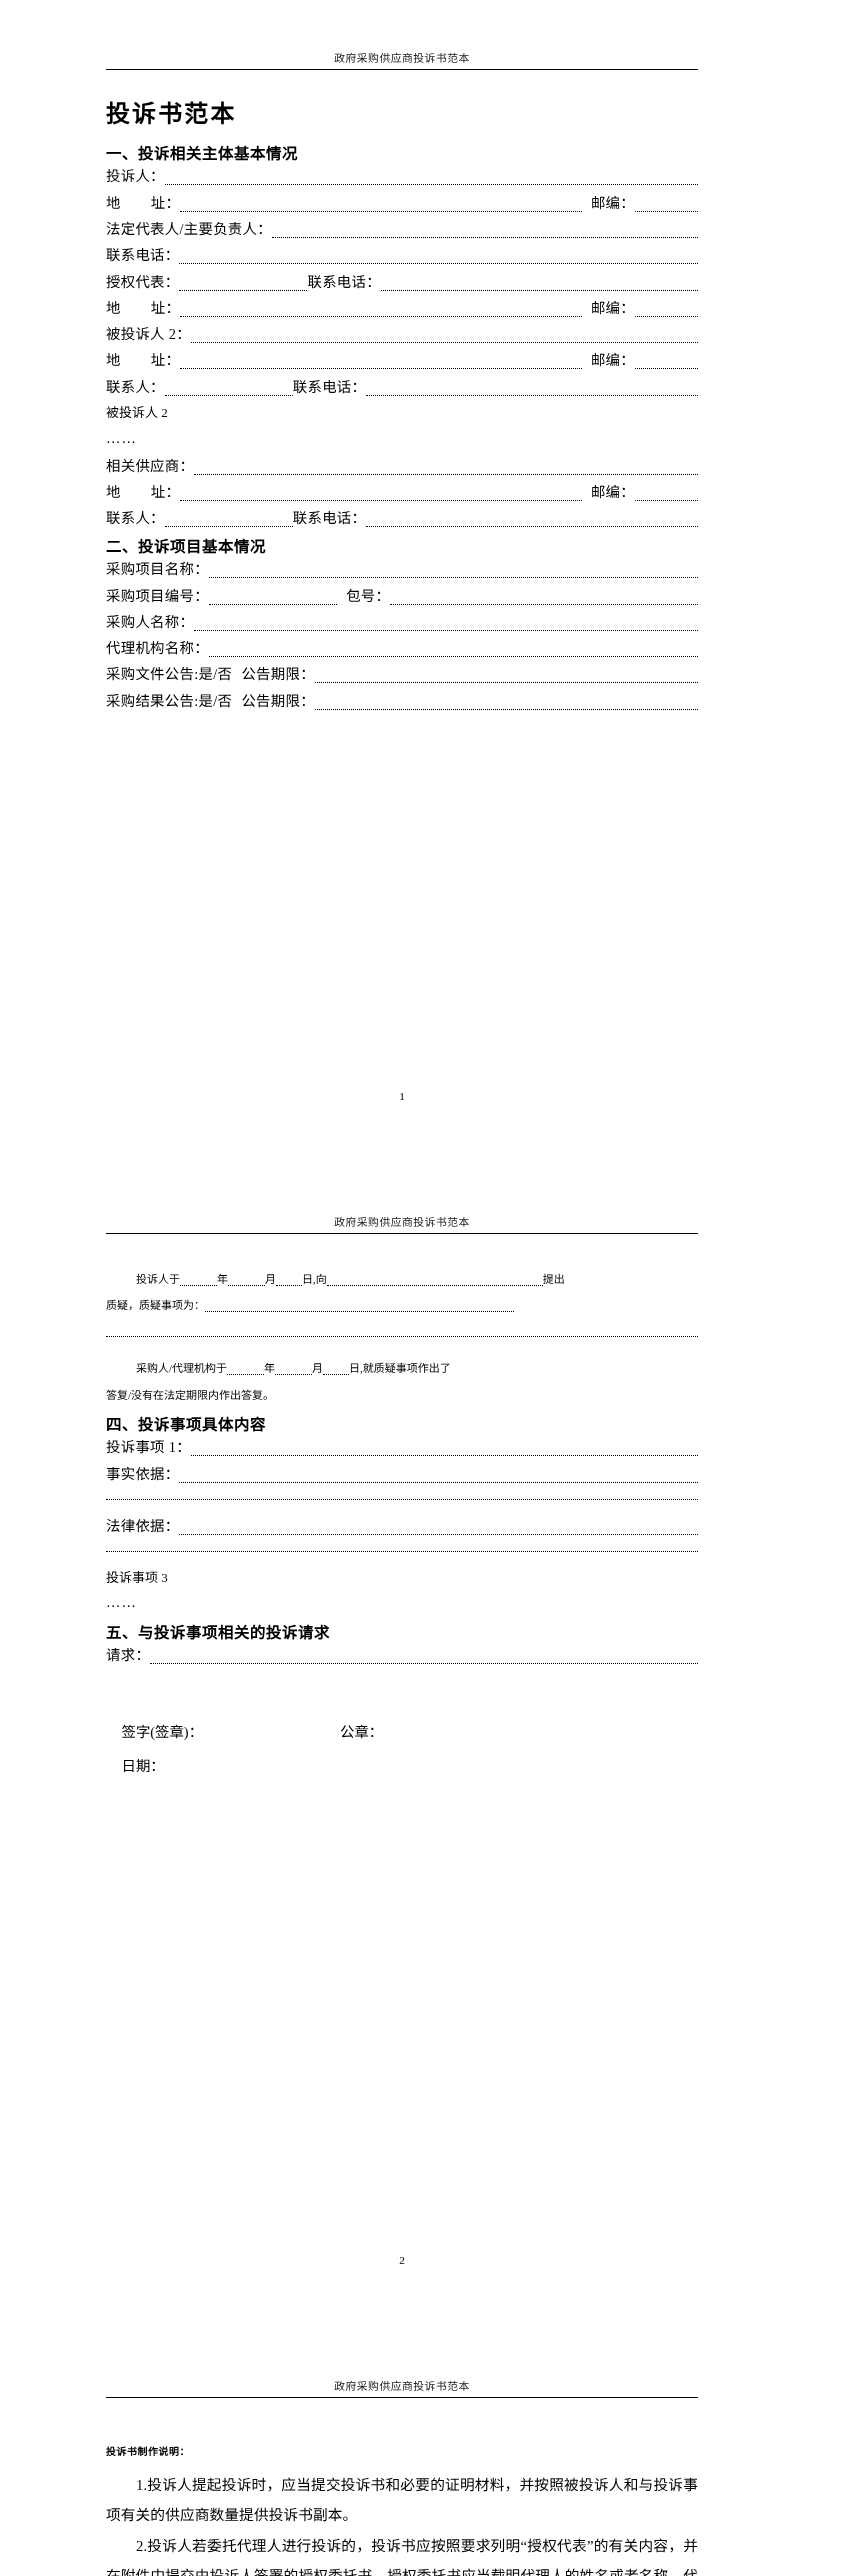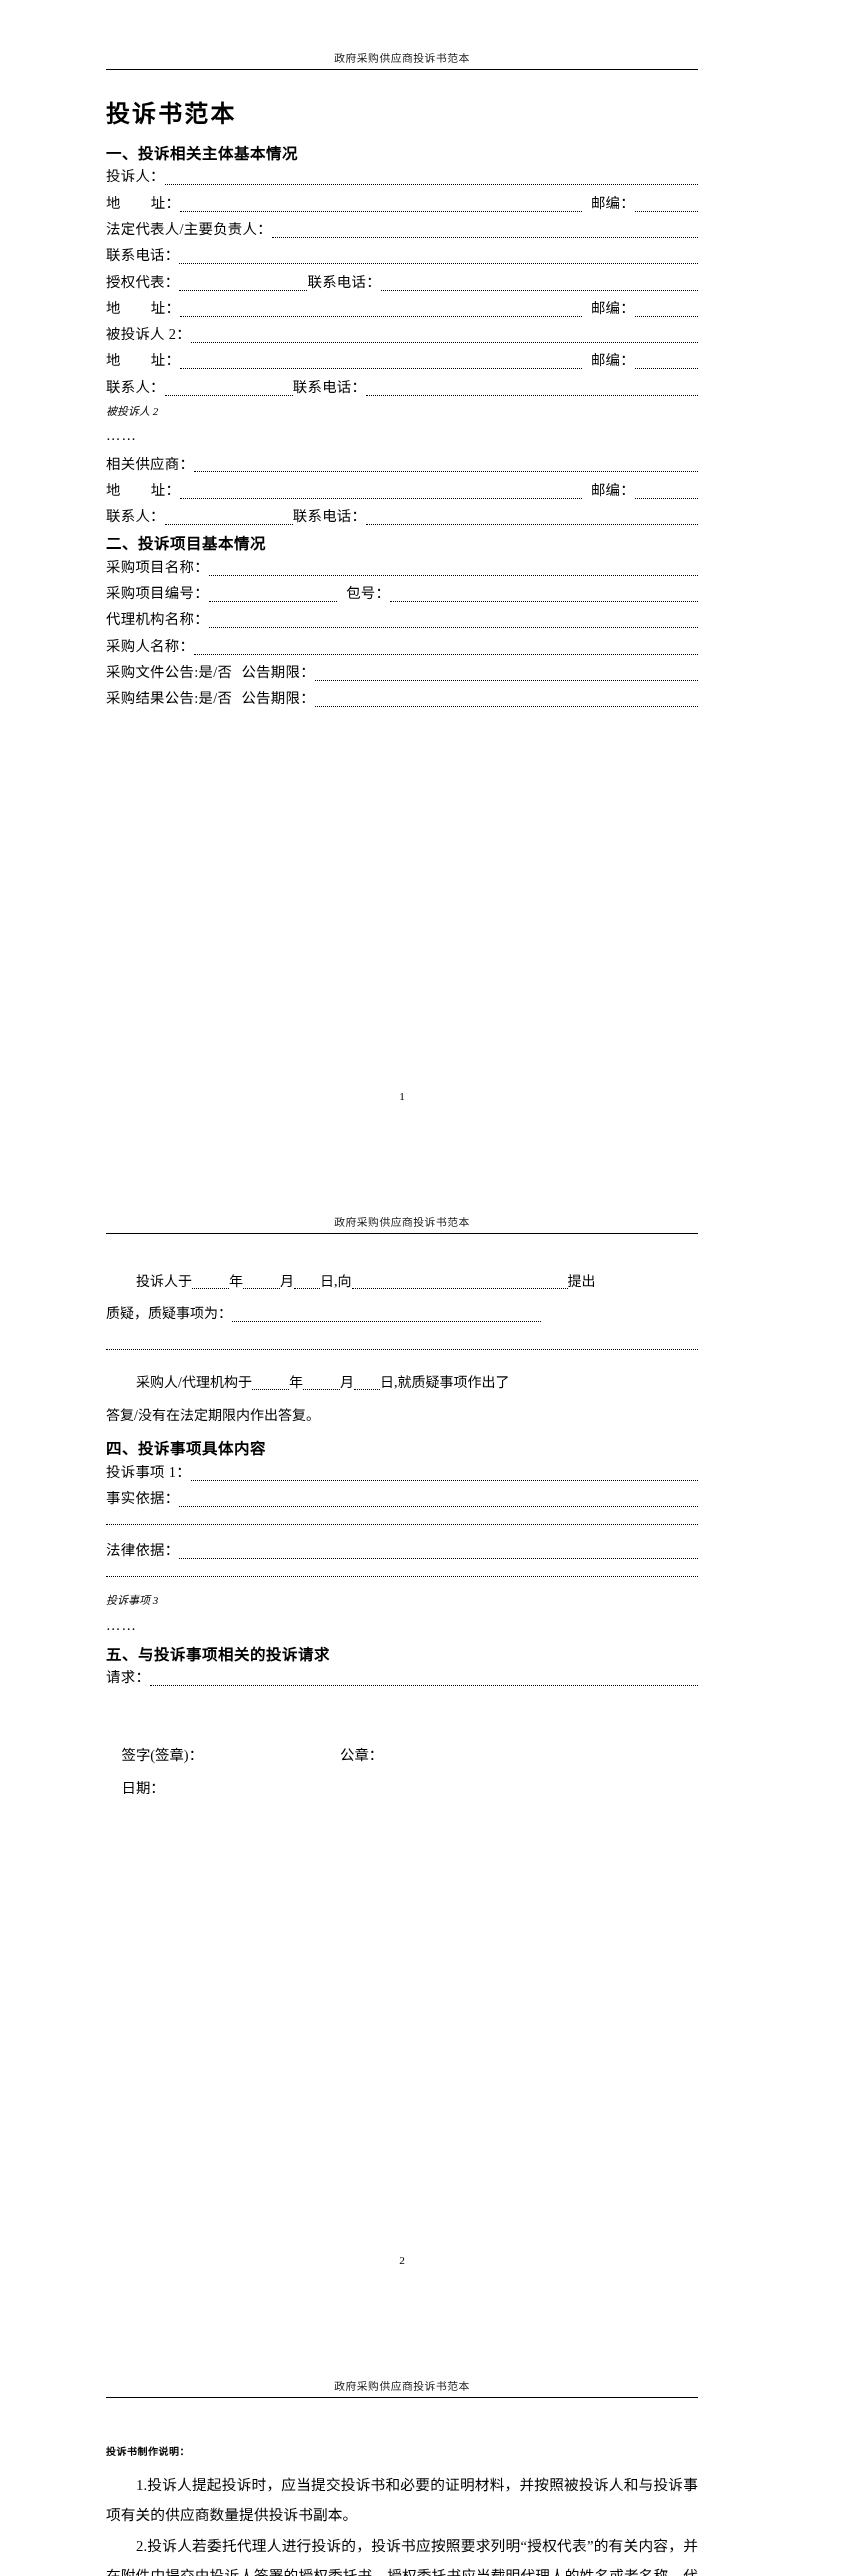--- a/index.html
+++ b/index.html
@@ -98,35 +98,34 @@
     flex: 1 1 auto;
     border-bottom: 1px dotted #000000;
     height: 13.4px;
     min-width: 15.5px;
   }
   .blank.w-short { flex: 0 0 128px; }
   .blank.w-zip   { flex: 0 0 63px; }
   .spacer-sm { flex: 0 0 9.3px; }
 
   .plain-line {
-    font-size: 11px;
+    font-size: 13px;
     line-height: 1.18;
     margin: 0 0 9.3px 0;
     white-space: nowrap;
-    font-style: italic;
   }
   .ellipsis-line {
     font-size: 14.4px;
     letter-spacing: 1px;
     margin: 0 0 11.3px 0;
   }
 
   
   .para-blanks {
-    font-size: 14px;
+    font-size: 11px;
     line-height: 2.05;
     text-indent: 0;
     margin: 0 0 4.1px 0;
   }
   .para-blanks .indent { display: inline-block; width: 30px; }
   .inl {
     display: inline-block;
     border-bottom: 1px dotted #000000;
     height: 15.5px;
     vertical-align: -3.1px;
@@ -294,26 +293,26 @@
 
     <div class="form-row">
       <span class="fld-label">采购项目编号：</span>
       <span class="blank w-short"></span>
       <span class="spacer-sm"></span>
       <span class="fld-label">包号：</span>
       <span class="blank"></span>
     </div>
 
     <div class="form-row">
+      <span class="fld-label">采购人名称：</span>
+      <span class="blank"></span>
+    </div>
+
+    <div class="form-row">
       <span class="fld-label">代理机构名称：</span>
-      <span class="blank"></span>
-    </div>
-
-    <div class="form-row">
-      <span class="fld-label">采购人名称：</span>
       <span class="blank"></span>
     </div>
 
     <div class="form-row">
       <span class="fld-label">采购文件公告:是/否</span>
       <span class="spacer-sm"></span>
       <span class="fld-label">公告期限：</span>
       <span class="blank"></span>
     </div>
 

